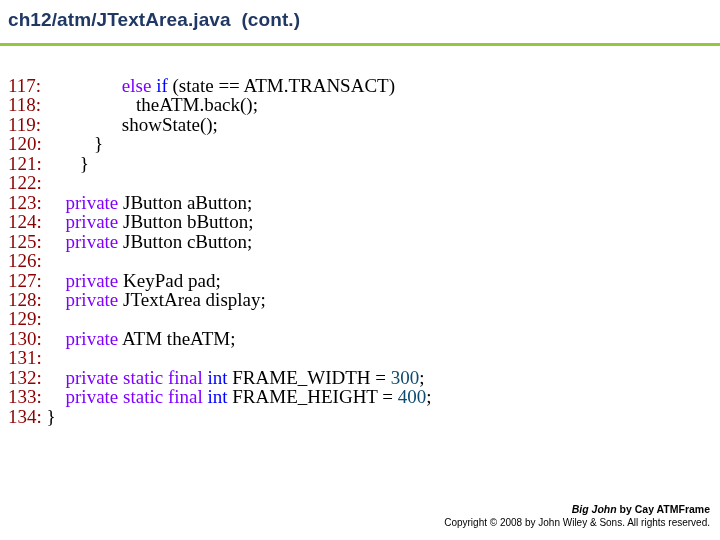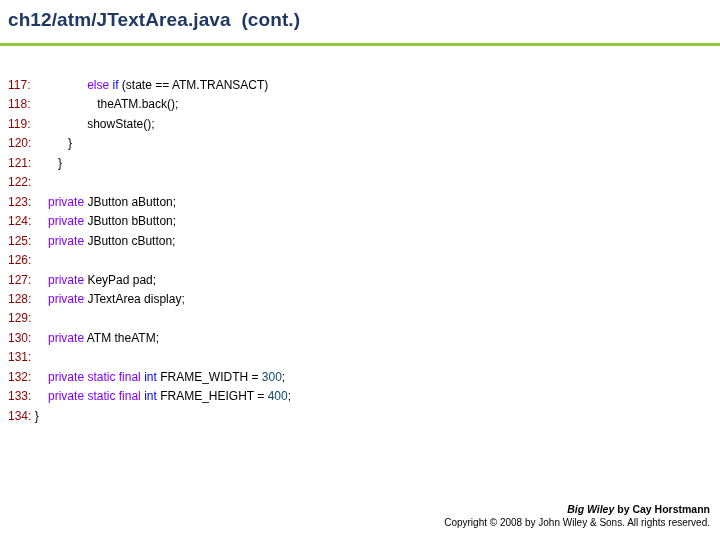--- a/index.html
+++ b/index.html
@@ -34,22 +34,22 @@
     left: 0px;
     top: 43px;
     width: 720px;
     height: 3px;
     background: #93c83e;
   }
   .code {
     position: absolute;
     left: 8px;
     top: 76px;
-    font-family: Liberation Sans, sans-serif;
-    font-size: 12px;
+    font-family: Liberation Serif, serif;
+    font-size: 19px;
     line-height: 19.45px;
     white-space: pre;
     color: #000000;
   }
   .code .ln {
     color: #8b0000;
   }
   .kw {
     color: #7f00ff;
   }
@@ -87,18 +87,18 @@
 
 <div class="slide">
 
   <div class="title">ch12/atm/JTextArea.java  (cont.)</div>
   <div class="title-rule"></div>
 
   <div class="code"><div><span class="ln">117:</span><span class="plain">                 </span><span class="kw">else</span><span class="plain"> </span><span class="kw2">if</span><span class="plain"> (state == ATM.TRANSACT)</span></div><div><span class="ln">118:</span><span class="plain">                    the</span><span class="plain">ATM</span><span class="plain">.back();</span></div><div><span class="ln">119:</span><span class="plain">                 showState();</span></div><div><span class="ln">120:</span><span class="plain">           }</span></div><div><span class="ln">121:</span><span class="plain">        }</span></div><div><span class="ln">122:</span><span class="plain"></span>&nbsp;</div><div><span class="ln">123:</span><span class="plain">     </span><span class="kw">private</span><span class="plain"> JButton aButton;</span></div><div><span class="ln">124:</span><span class="plain">     </span><span class="kw">private</span><span class="plain"> JButton bButton;</span></div><div><span class="ln">125:</span><span class="plain">     </span><span class="kw">private</span><span class="plain"> JButton cButton;</span></div><div><span class="ln">126:</span><span class="plain"></span>&nbsp;</div><div><span class="ln">127:</span><span class="plain">     </span><span class="kw">private</span><span class="plain"> KeyPad pad;</span></div><div><span class="ln">128:</span><span class="plain">     </span><span class="kw">private</span><span class="plain"> JTextArea display;</span></div><div><span class="ln">129:</span><span class="plain"></span>&nbsp;</div><div><span class="ln">130:</span><span class="plain">     </span><span class="kw">private</span><span class="plain"> ATM theATM;</span></div><div><span class="ln">131:</span><span class="plain"></span>&nbsp;</div><div><span class="ln">132:</span><span class="plain">     </span><span class="kw">private</span><span class="plain"> </span><span class="kw">static</span><span class="plain"> </span><span class="kw">final</span><span class="plain"> </span><span class="kw2">int</span><span class="plain"> FRAME_WIDTH = </span><span class="num">300</span><span class="plain">;</span></div><div><span class="ln">133:</span><span class="plain">     </span><span class="kw">private</span><span class="plain"> </span><span class="kw">static</span><span class="plain"> </span><span class="kw">final</span><span class="plain"> </span><span class="kw2">int</span><span class="plain"> FRAME_HEIGHT = </span><span class="num">400</span><span class="plain">;</span></div><div><span class="ln">134:</span><span class="plain"> }</span></div></div>
 
   <div class="footer">
     <div>
-      <span class="bigjava">Big Wiley</span><span class="byline"> by Cay Horstmann</span>
+      <span class="bigjava">Big John</span><span class="byline"> by Cay ATMFrame</span>
     </div>
     <div class="footer-line2">Copyright © 2008 by John Wiley &amp; Sons.  All rights reserved.</div>
   </div>
 
 </div>
 
 </body></html>

